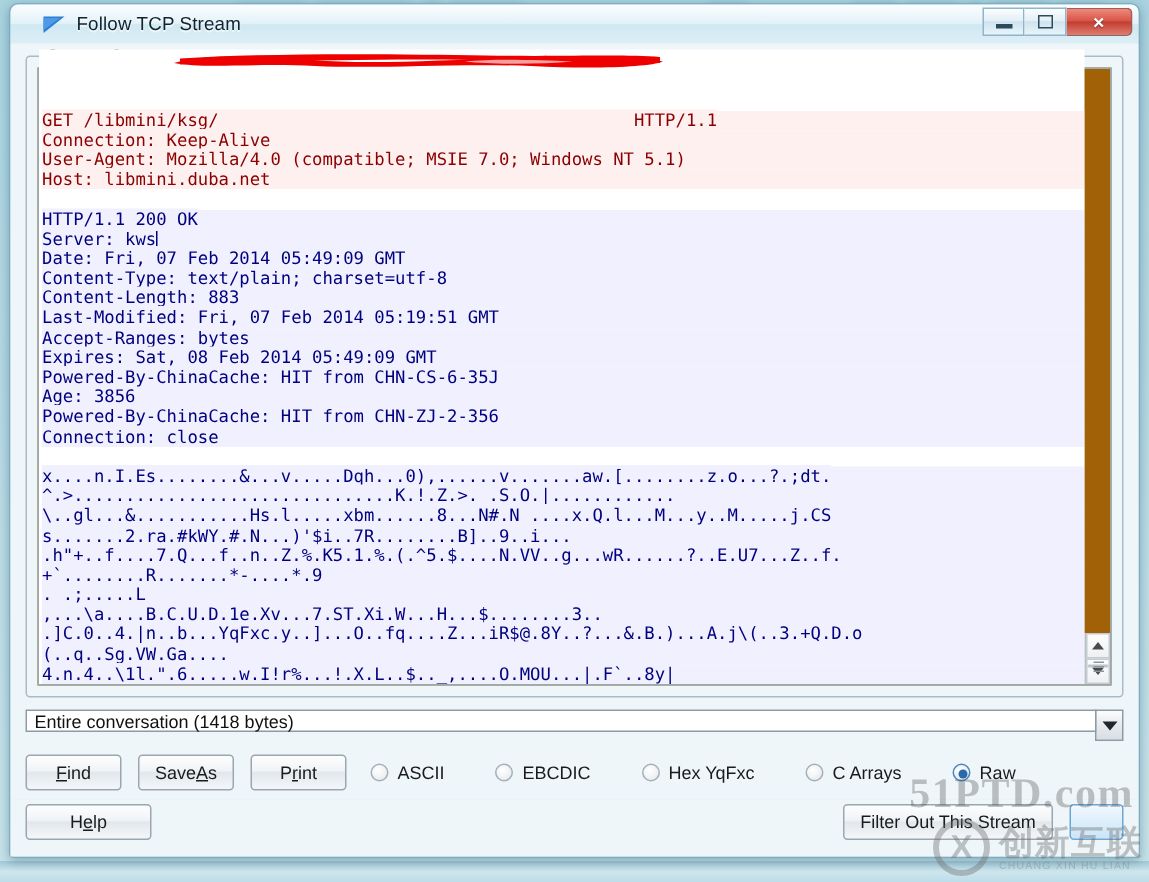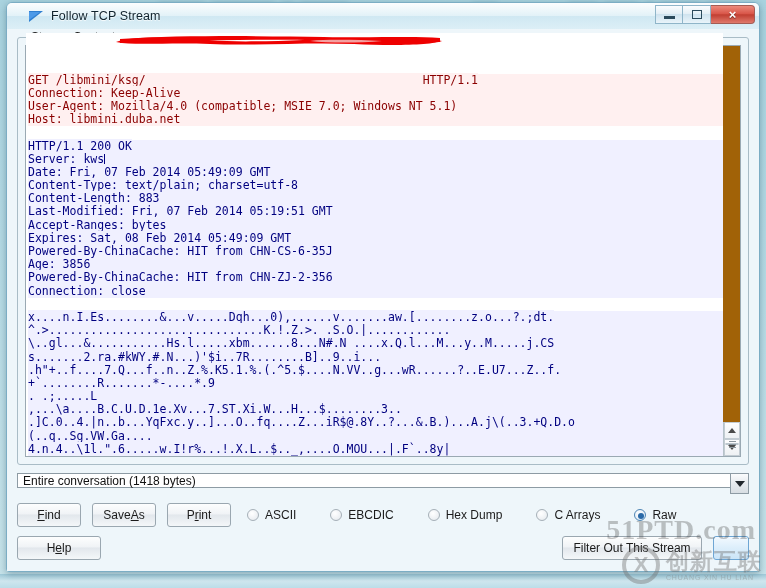--- a/index.html
+++ b/index.html
@@ -456,21 +456,21 @@
           <div class="radio-item">
             <span class="radio"></span>
             <span class="radio-label">ASCII</span>
           </div>
           <div class="radio-item">
             <span class="radio"></span>
             <span class="radio-label">EBCDIC</span>
           </div>
           <div class="radio-item">
             <span class="radio"></span>
-            <span class="radio-label">Hex Dump</span>
+            <span class="radio-label">Hex YqFxc</span>
           </div>
           <div class="radio-item">
             <span class="radio"></span>
             <span class="radio-label">C Arrays</span>
           </div>
           <div class="radio-item">
             <span class="radio checked"></span>
             <span class="radio-label">Raw</span>
           </div>
         </div>

